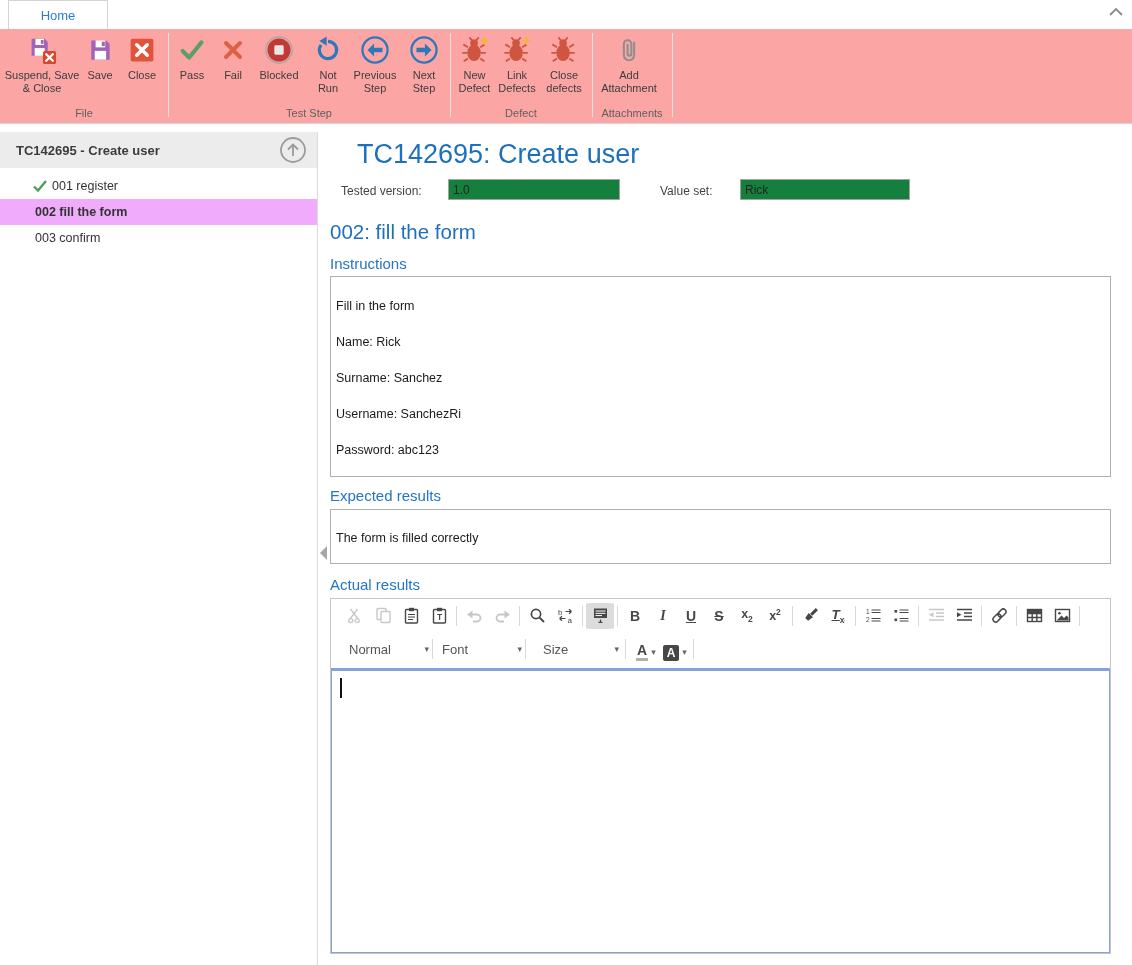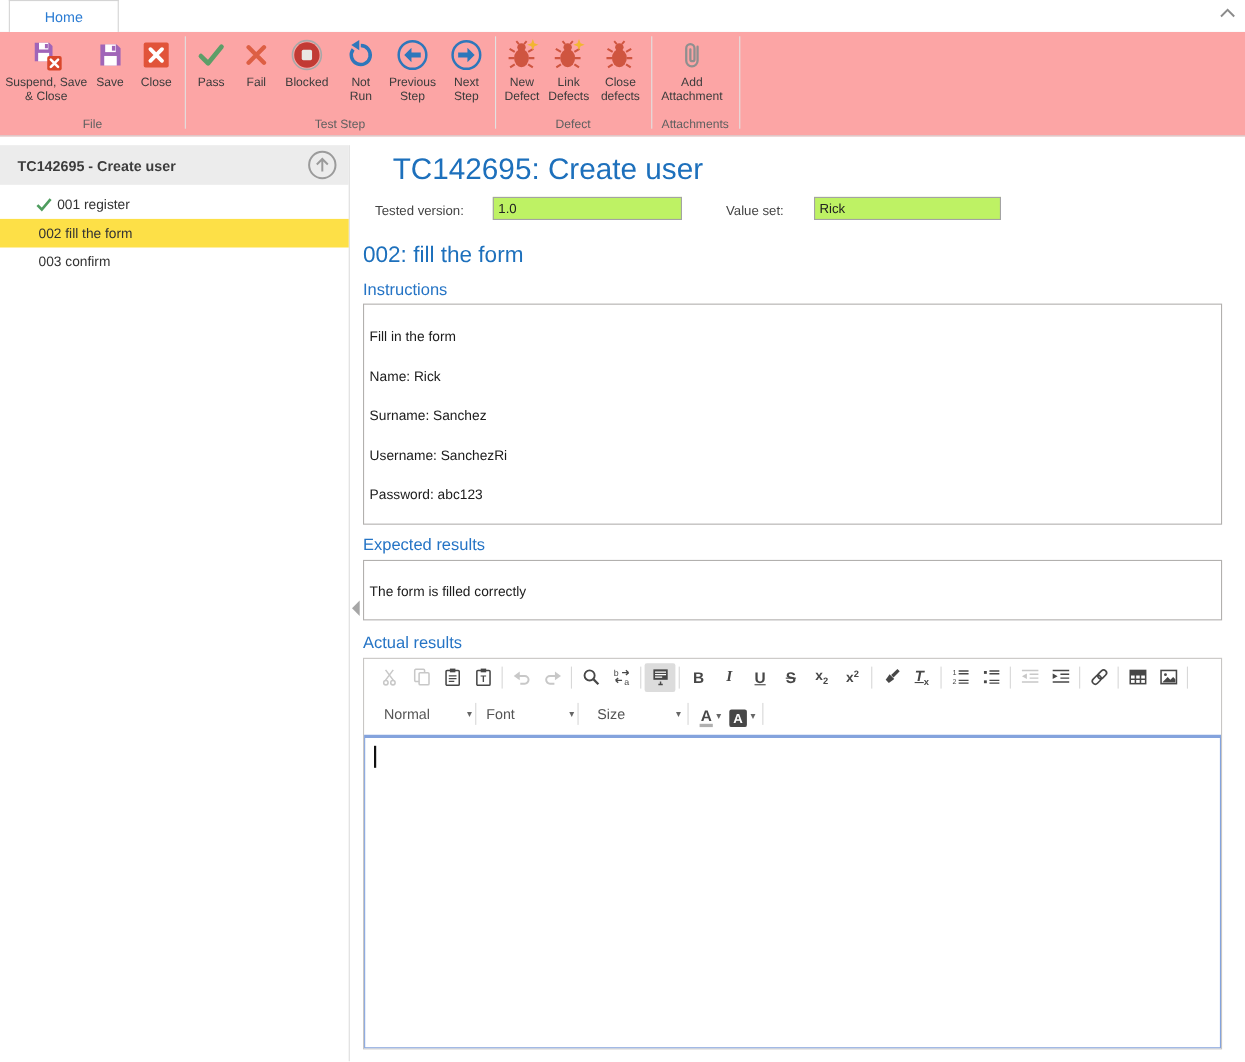--- a/index.html
+++ b/index.html
@@ -26,33 +26,33 @@
   
   .sidebar{ position:absolute; left:0; top:132px; width:318px; height:833px; background:#fff;
     border-right:1px solid #dcdcdc; }
   .sbh{ position:absolute; left:0; top:0; width:100%; height:36px; background:#ececec;
     display:flex; align-items:center; padding:0 10px 0 16px; }
   .sbh-title{ font-size:13px; font-weight:bold; color:#3c3c3c; flex:1; }
   .sbh-ic{ cursor:pointer; display:flex; }
   .srow{ position:absolute; left:0; width:100%; height:26px; display:flex; align-items:center;
     font-size:12.5px; color:#333; cursor:pointer; padding-left:35px; }
   .srow.withicon{ padding-left:32px; }
-  .srow.sel{ background:#fde047; }
+  .srow.sel{ background:#f0abfc;font-weight:bold; }
   .chk{ display:flex; margin-right:4px; }
 
   
   .splitter{ position:absolute; left:320px; top:546px; width:0; height:0;
     border-top:7px solid transparent; border-bottom:7px solid transparent;
     border-right:7px solid #a6a6a6; cursor:pointer; }
 
   
   .title{ position:absolute; left:330px; top:139px; font-size:27px; font-weight:300; color:#1d70bc;margin-left:27px; }
   .fldlb{ position:absolute; font-size:12px; color:#444; }
   .fldin{ position:absolute; height:21px; border:1px solid #a3a3a3; font-size:12px; padding:0 4px;
-    color:#222; background:#bef264; font-family:inherit; }
+    color:#222; background:#15803d; font-family:inherit; }
   .h2{ position:absolute; left:330px; top:220px; font-size:20.5px; font-weight:300; color:#1d70bc; }
   .seclb{ position:absolute; left:330px; font-size:15px; color:#2574c5; }
   .tbox{ position:absolute; left:330px; width:781px; border:1px solid #b2b0ae; background:#fff; }
   .tbox p{ height:36px; display:flex; align-items:center; padding-left:5px; font-size:12.5px; color:#1b1b1b; }
   .box-instr{ top:276px; height:201px; padding-top:11px; }
   .box-exp{ top:509px; height:55px; padding-top:10px; }
 
   
   .editor{ position:absolute; left:330px; top:598px; width:781px; height:356px;
     border:1px solid #c8c6c4; background:#fff; }

